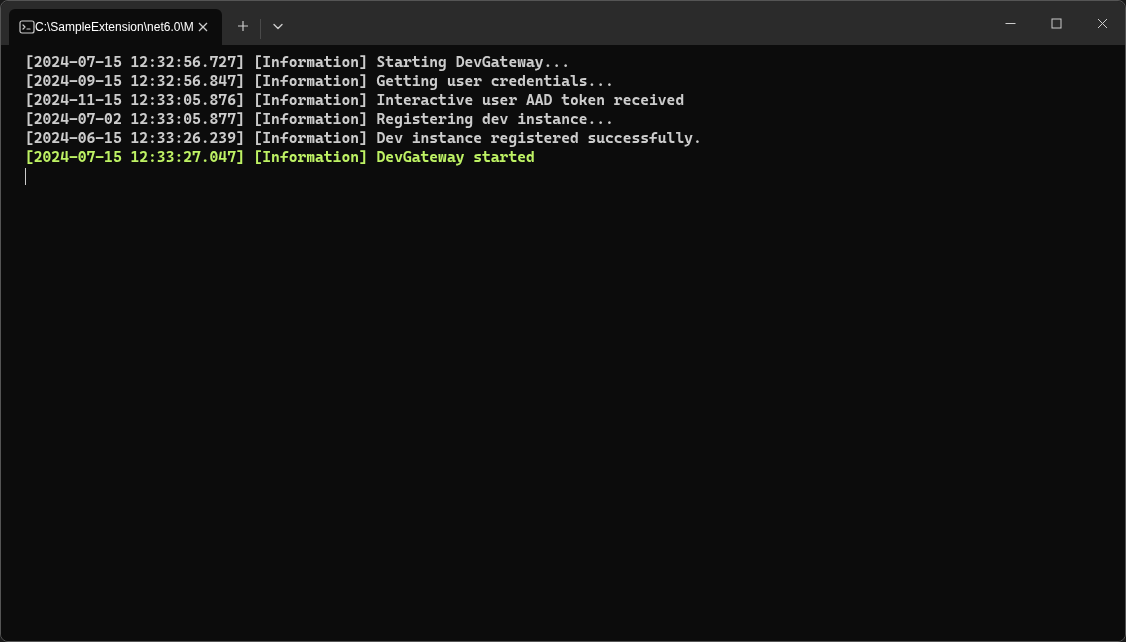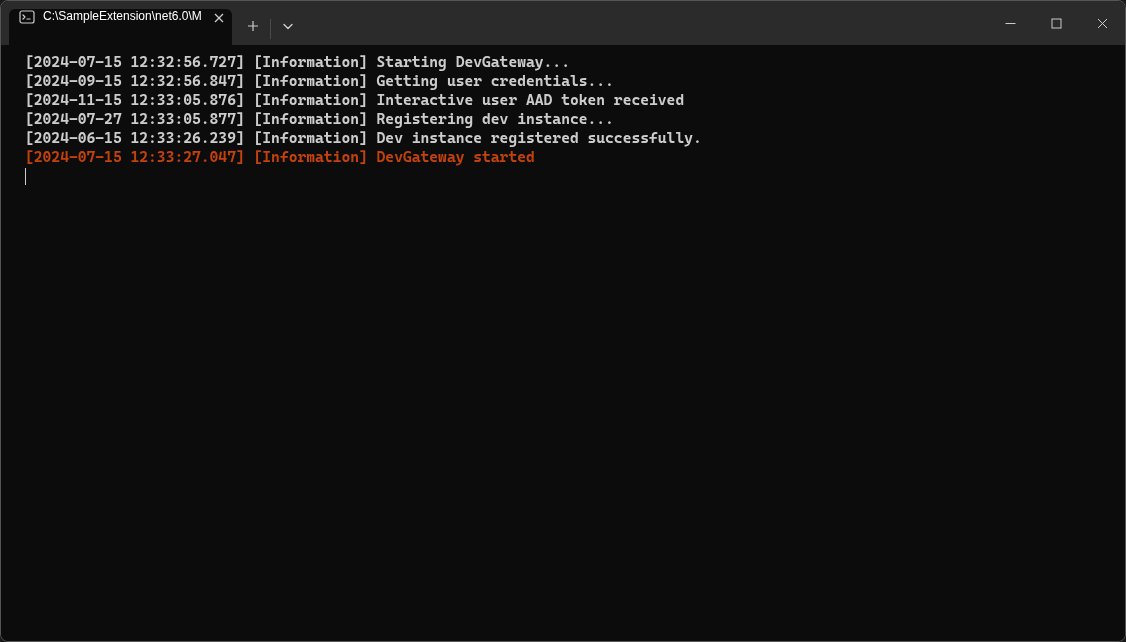--- a/index.html
+++ b/index.html
@@ -27,26 +27,25 @@
     .tab-area {
       display: flex;
       align-items: flex-end;
       padding-top: 6px;
       padding-left: 8px;
     }
     .tab {
       background: #0c0c0c;
       height: 36px;
       display: flex;
-      align-items: flex-start;
-      padding: 0 4px 0 10px;
+      align-items: center;
+      padding: 0 10px 0 10px;
       border-radius: 6px 6px 0 0;
       min-width: 200px;
       max-width: 240px;
-      gap: 8px;
       cursor: pointer;
     }
     .tab-icon {
       width: 16px;
       height: 16px;
       display: flex;
       align-items: center;
       justify-content: center;
       flex-shrink: 0;
     }
@@ -121,21 +120,21 @@
       line-height: 19px;
       color: #cccccc;
       overflow: hidden;
       position: relative;
       font-weight: 700;
     }
     .log-line {
       white-space: pre;
     }
     .log-line.highlight {
-      color: #c2410c;
+      color: #bef264;
     }
     .cursor {
       display: inline-block;
       width: 1px;
       height: 17px;
       background: #cccccc;
       vertical-align: text-bottom;
       margin-left: 0;
     }
   </style>
@@ -193,17 +192,17 @@
         <line x1="10" y1="1" x2="1" y2="10" stroke="currentColor" stroke-width="1"></line>
       </svg>
     </div>
   </div>
 </div>
 
 <div class="terminal" id="terminal-body">
 <div class="log-line">[2024-07-15 12:32:56.727] [Information] Starting DevGateway...</div>
     <div class="log-line">[2024-09-15 12:32:56.847] [Information] Getting user credentials...</div>
     <div class="log-line">[2024-11-15 12:33:05.876] [Information] Interactive user AAD token received</div>
-    <div class="log-line">[2024-07-27 12:33:05.877] [Information] Registering dev instance...</div>
+    <div class="log-line">[2024-07-02 12:33:05.877] [Information] Registering dev instance...</div>
     <div class="log-line">[2024-06-15 12:33:26.239] [Information] Dev instance registered successfully.</div>
     <div class="log-line highlight">[2024-07-15 12:33:27.047] [Information] DevGateway started</div>
     <div class="log-line"><span class="cursor"></span></div>
   </div>
 
 </body></html>

